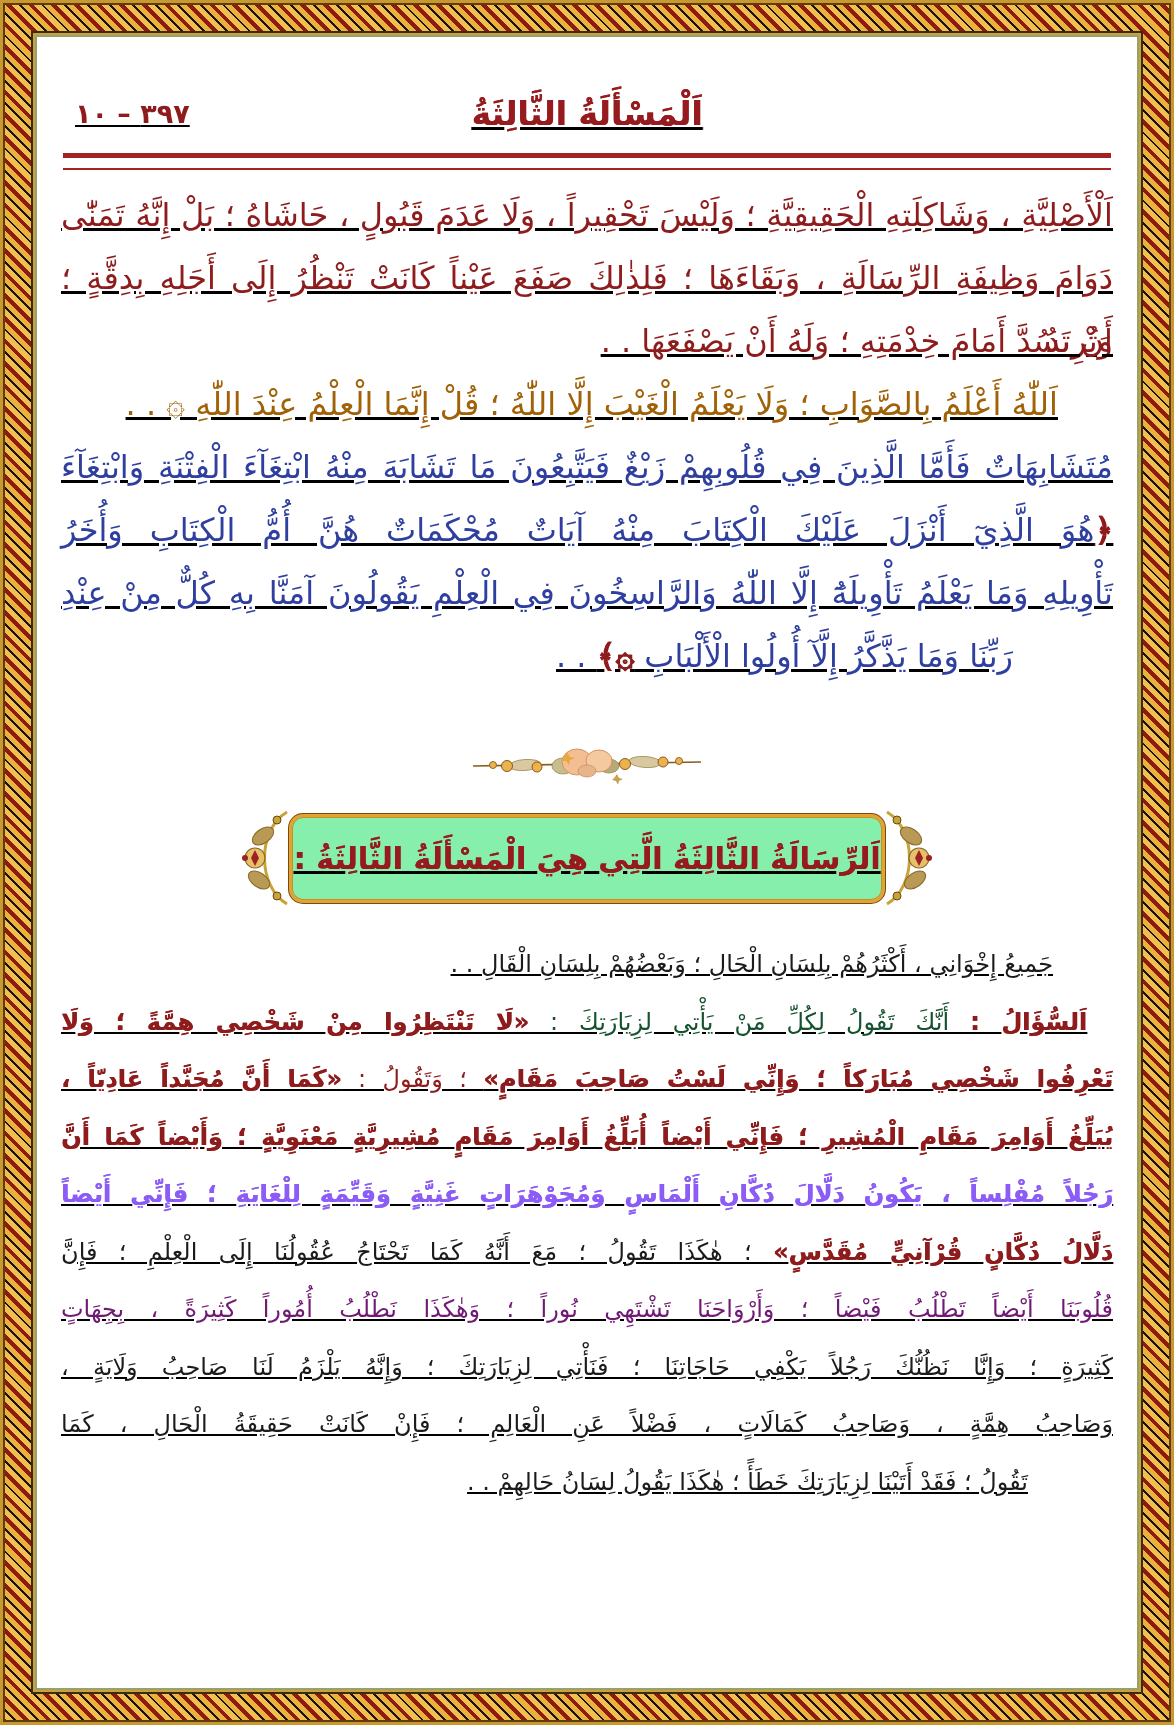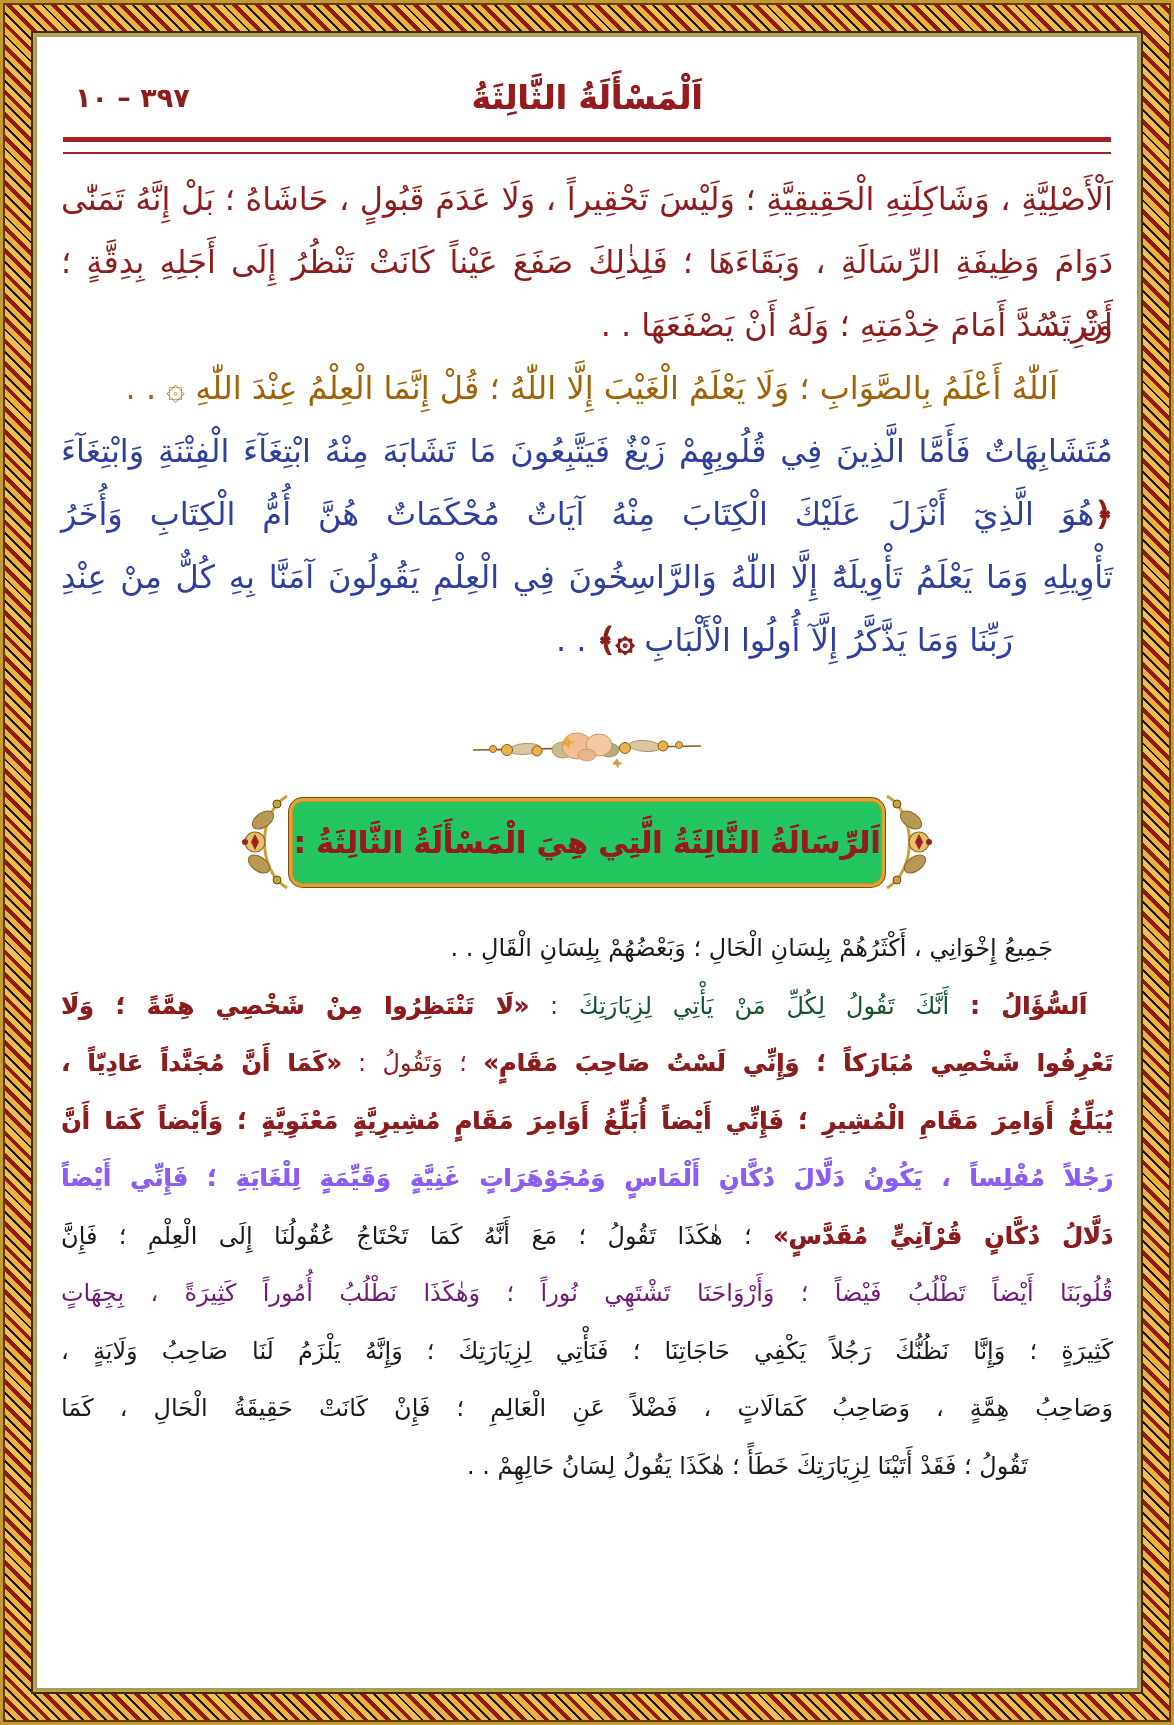--- a/index.html
+++ b/index.html
@@ -8,22 +8,23 @@
     position:relative;width:1174px;height:1725px;box-sizing:border-box;
     padding:34px;
     background:repeating-linear-gradient(45deg,#8e1a10 0 4px,#efc04f 4px 9px,#20120a 9px 11px,#e8b23c 11px 16px);
     border:3px solid #c8992f;
     box-shadow:inset 0 0 0 2px #5e3c10;
   }
   .page{
     position:relative;width:100%;height:100%;box-sizing:border-box;
     background:#ffffff;
     box-shadow:0 0 0 2px #9aa06a,0 0 0 4px #caa23a,0 0 0 6px #3a2c14;
-    padding:0 24px;
+    padding:16px 24px;
     overflow:hidden;
+    text-decoration:underline;
   }
   .header{
     display:grid;grid-template-columns:180px 1fr 180px;align-items:center;
     margin-top:34px;height:52px;direction:ltr;
   }
   .pagenum{color:#8e1c1c;font-weight:bold;font-size:27px;direction:ltr;text-align:left;padding-left:14px;letter-spacing:2px;}
   .htitle{color:#971b1e;font-weight:bold;font-size:33px;text-align:center;direction:rtl;text-shadow:0.4px 0 0 #971b1e;}
   .redrule{margin:14px 2px 14px 2px;height:10px;border-top:5px solid #a32222;border-bottom:2px solid #a32222;}
   .lines{direction:rtl;}
   .tline{font-size:32px;line-height:63px;height:63px;white-space:normal;}
@@ -31,21 +32,21 @@
   .m-justify{text-align:justify;text-align-last:justify;text-justify:inter-word;}
   .m-start{text-align:right;}
   .seg-b{font-weight:bold;text-shadow:0.5px 0 0 currentColor;}
   .orn-row{display:flex;justify-content:center;margin:56px 0 10px 0;height:40px;}
   .section-row{display:flex;justify-content:center;align-items:center;margin:24px 0 28px 0;height:100px;direction:ltr;}
   .sbox{
     position:relative;display:flex;align-items:center;justify-content:center;
     width:596px;height:89px;box-sizing:border-box;
     border:3px solid #e2a335;border-radius:14px;
     box-shadow:0 0 0 1px #7a4a10,inset 0 0 0 1px #c98f22;
-    background:#22c55e;z-index:1;
+    background:#86efac;z-index:1;
   }
   .stitle{color:#971b1e;font-weight:bold;font-size:30px;direction:rtl;text-shadow:0.4px 0 0 #971b1e;}
   .sideorn{margin:0 -6px;z-index:0;}
   .botlines{margin-top:26px;}
 </style>
 </head>
 <body>
 
 <div class="frame">
   <div class="page">

